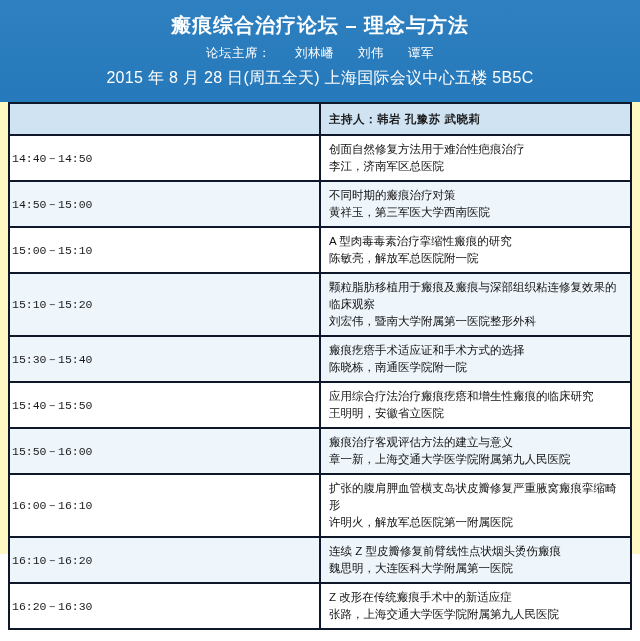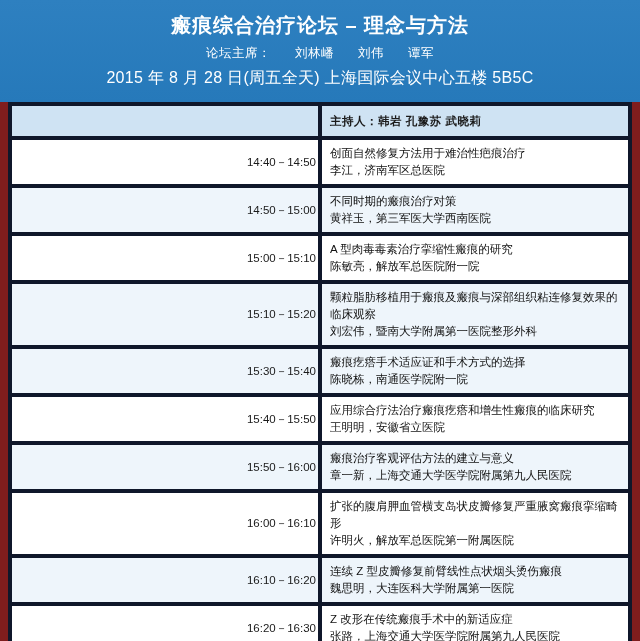--- a/index.html
+++ b/index.html
@@ -8,23 +8,23 @@
   }
   body {
     width: 640px;
     height: 641px;
     background: #ffffff;
     font-family: "Liberation Sans", "DejaVu Sans", sans-serif;
     overflow: hidden;
   }
   .page {
     width: 640px;
-    height: 641px;
+    height: 554px;
     position: relative;
-    background: #7f1d1d;
+    background: #fef9c3;
   }
   .header {
     background: #2b7dbd;
     background: linear-gradient(to bottom, #2e80c0 0%, #2679ba 100%);
     color: #ffffff;
     padding: 10px 0 12px 0;
     text-align: center;
   }
   .header-title {
     font-size: 20px;
@@ -49,44 +49,45 @@
     padding: 0 8px;
     box-sizing: border-box;
     width: 640px;
   }
   table.sched {
     border-collapse: collapse;
     width: 100%;
     table-layout: fixed;
   }
   table.sched td {
-    border: 4px solid #0f172a;
+    border: 2px solid #0f172a;
     vertical-align: middle;
     font-size: 11.5px;
     color: #1a1a1a;
   }
   .moderator-row td {
     background: #cfe3f3;
     color: #17476e;
     font-weight: bold;
     font-size: 11.5px;
     padding: 5px 6px 5px 8px;
     height: 20px;
     letter-spacing: 0.5px;
   }
   .moderator-row td.mod-left {
     background: #cfe3f3;
   }
   .time-cell {
     width: 78px;
-    text-align: right;
+    text-align: left;
     padding: 12px 2px;
     font-size: 11.5px;
     color: #222222;
     background: #ffffff;
+    font-family: Liberation Mono, monospace;
   }
   .content-cell {
     padding: 5px 6px 5px 8px;
     background: #ffffff;
   }
   .talk-title {
     line-height: 17px;
     color: #111111;
   }
   .speaker {

